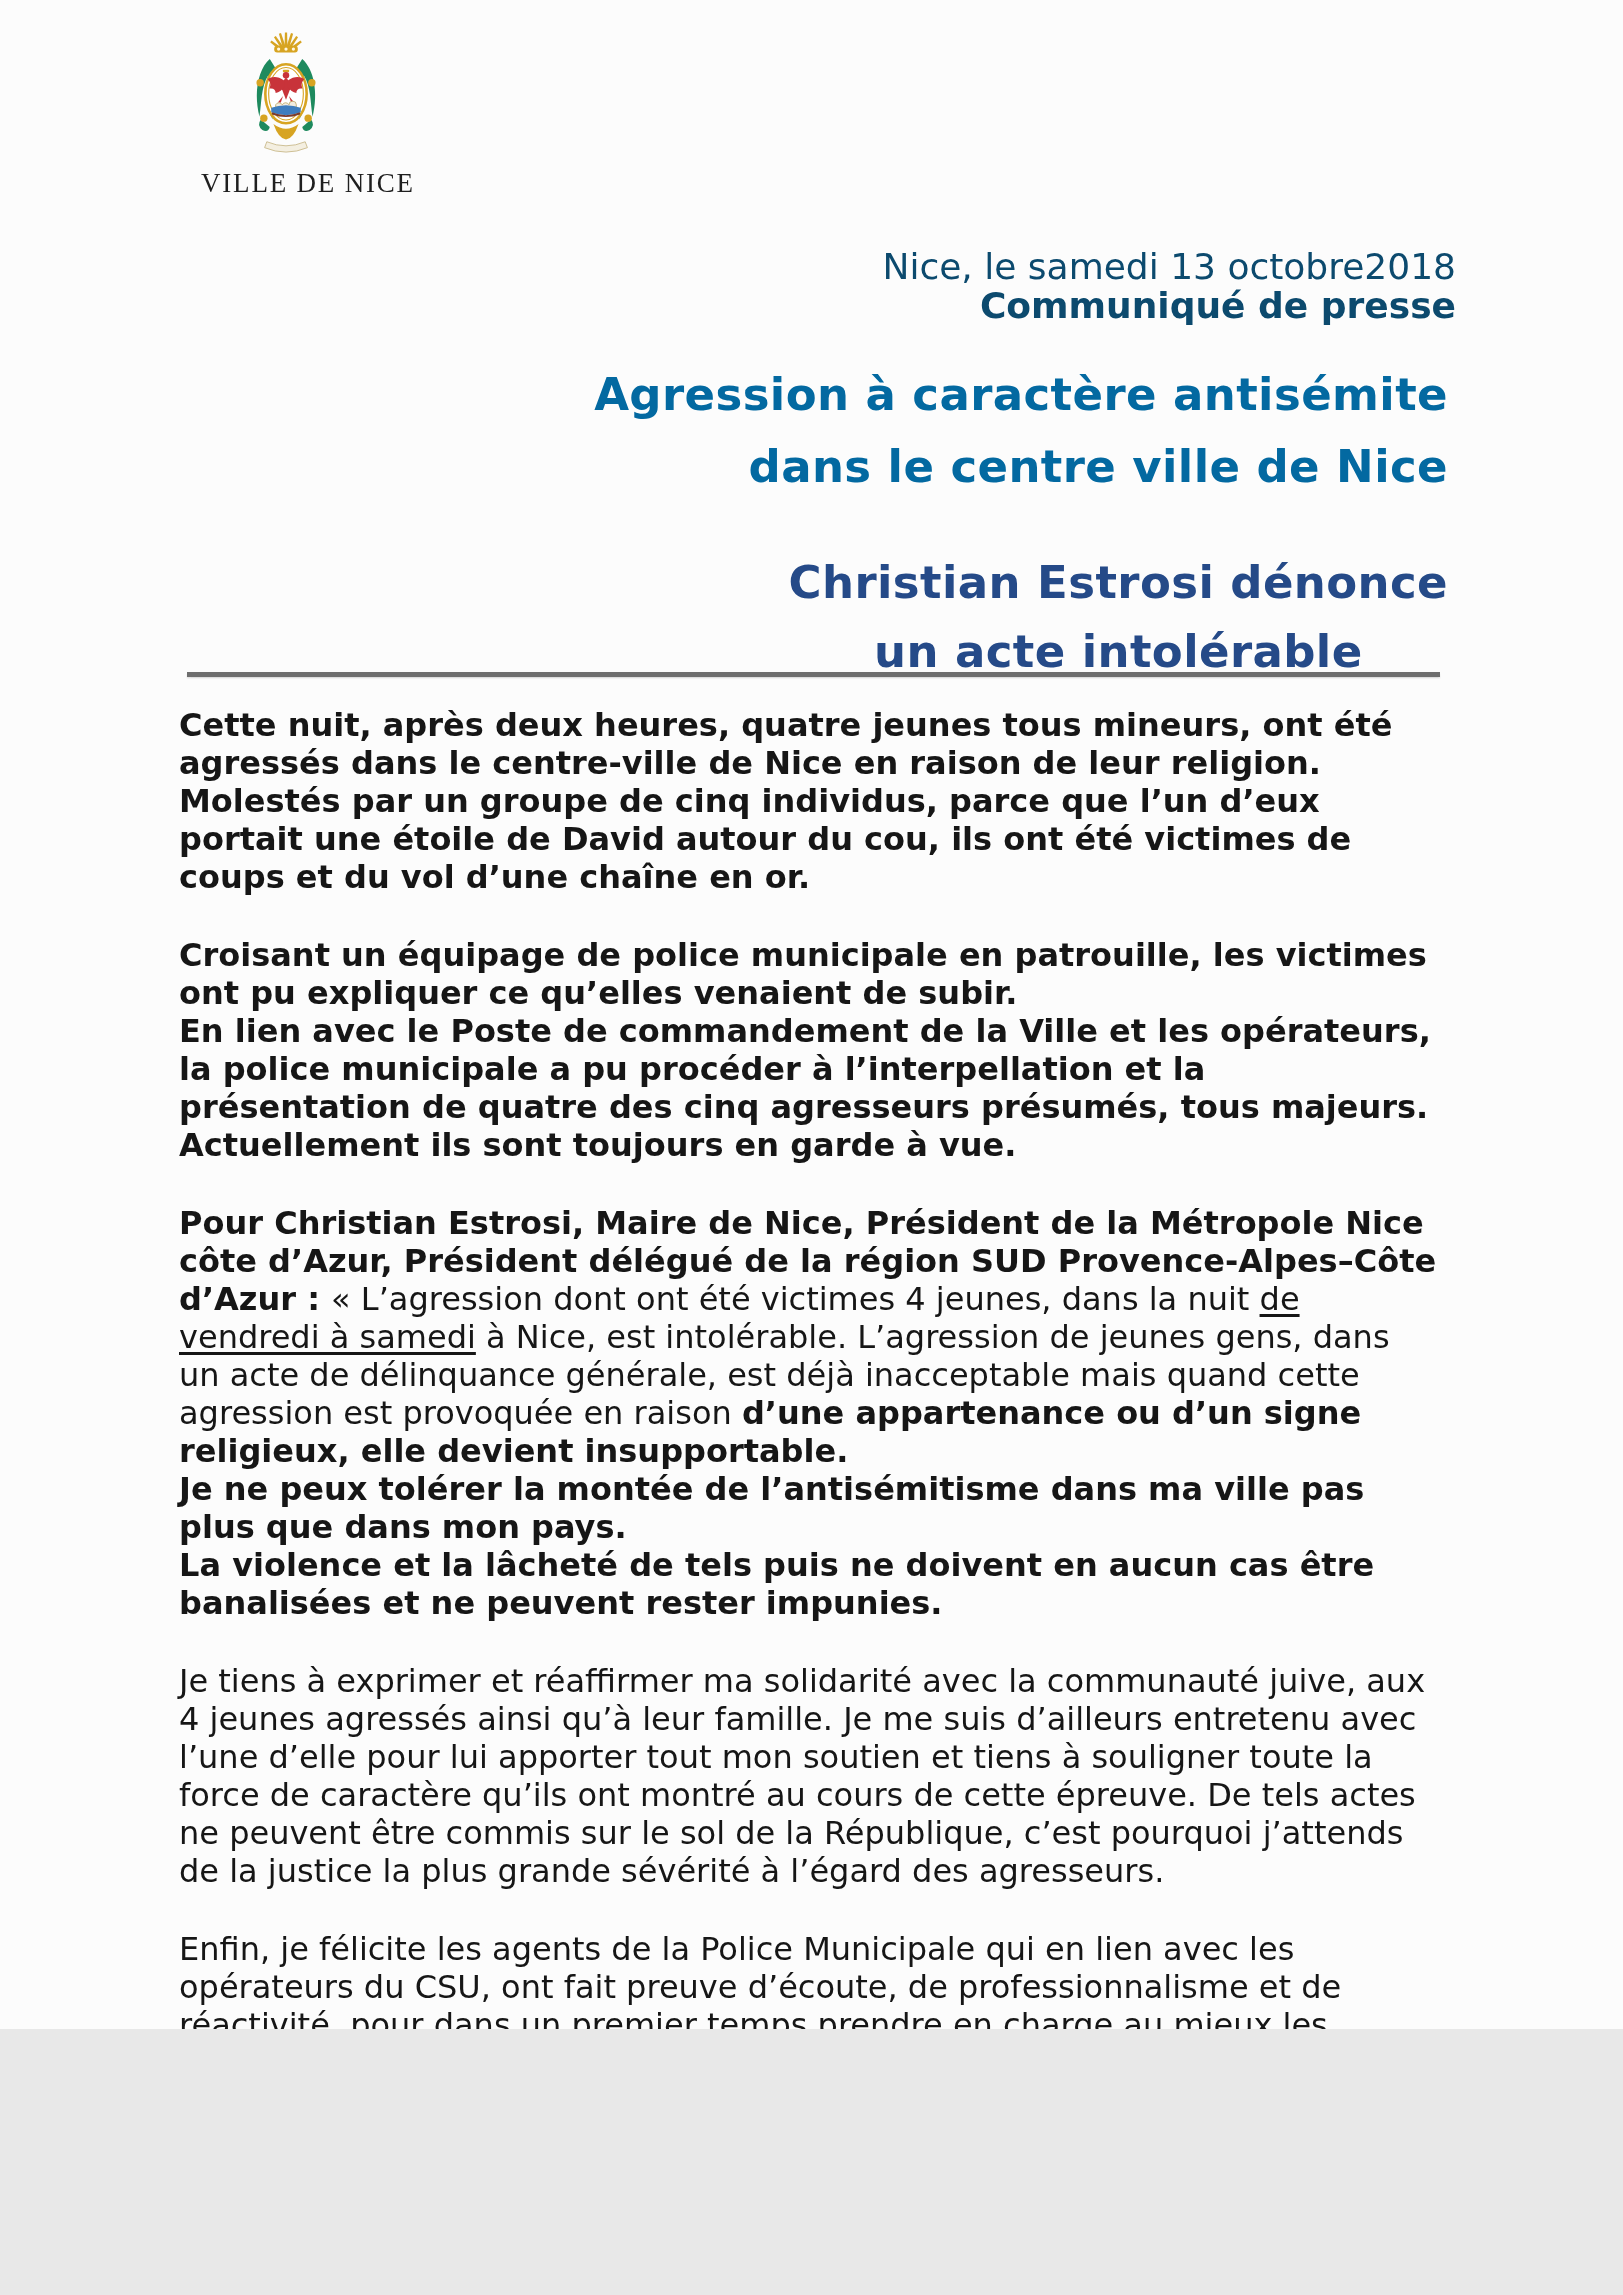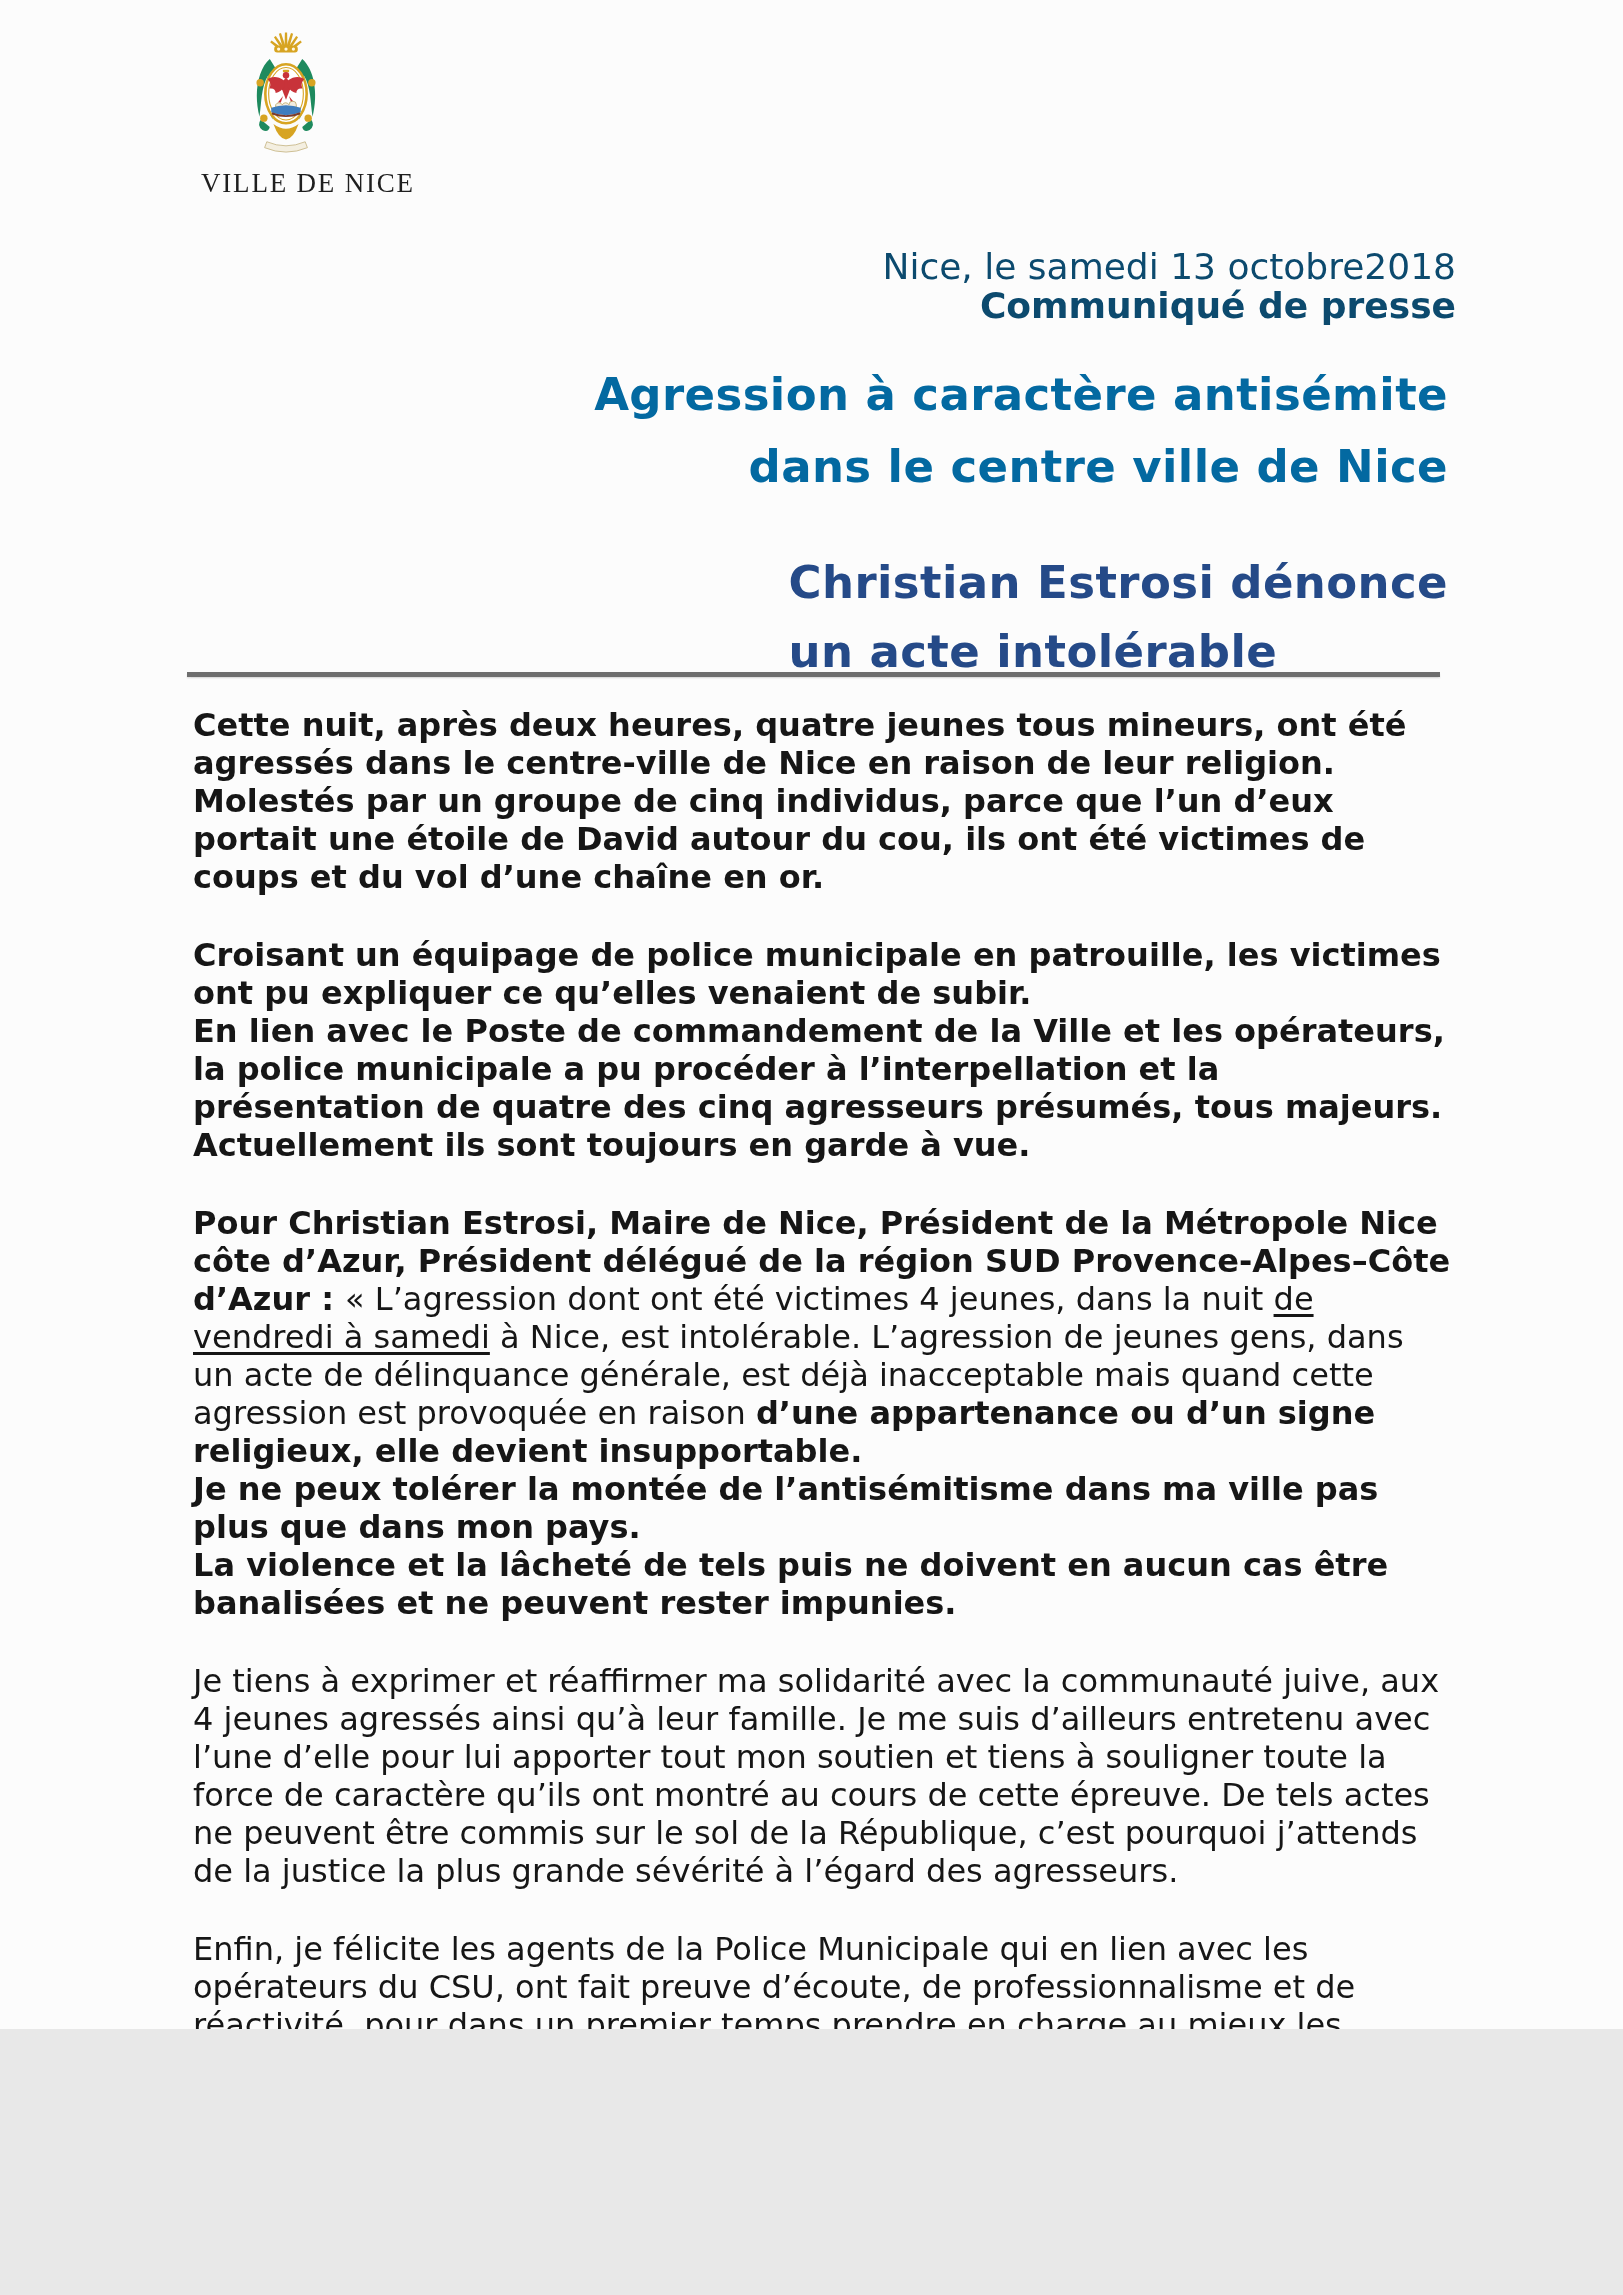--- a/index.html
+++ b/index.html
@@ -30,34 +30,34 @@
 
   
   .main-title {
     position:absolute; right:176px; top:359px; margin:0;
     text-align:right; color:#0369a1;
     font-size:45px; line-height:72px; font-weight:bold; letter-spacing:0.4px;
     white-space:nowrap;
   }
   .sub-title {
     position:absolute; right:176px; top:548px; margin:0;
-    text-align:left; color:#254a88;
+    text-align:center; color:#254a88;
     font-size:45px; line-height:69px; font-weight:bold; letter-spacing:0.4px;
     white-space:nowrap;
   }
 
   .divider {
     position:absolute; left:187px; top:672px;
     width:1253px; height:5.2px; background:#6e6e6e;
     box-shadow:0 2.2px 1.5px rgba(0,0,0,0.12);
   }
 
   
   .body-text {
-    position:absolute; left:193px; top:706px; width:1258px;
+    position:absolute; left:179px; top:706px; width:1258px;
     font-size:32px; line-height:38px;
   }
   .body-text p { margin:0 0 40px 0; }
   .bold { font-weight:bold; }
   .ul { text-decoration:underline; text-underline-offset:4.4px; }
 </style>
 </head>
 <body>
 
 <div class="page">

